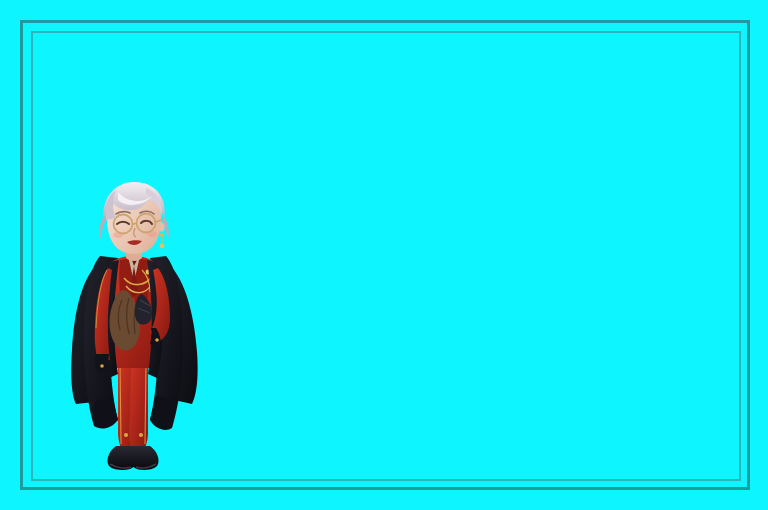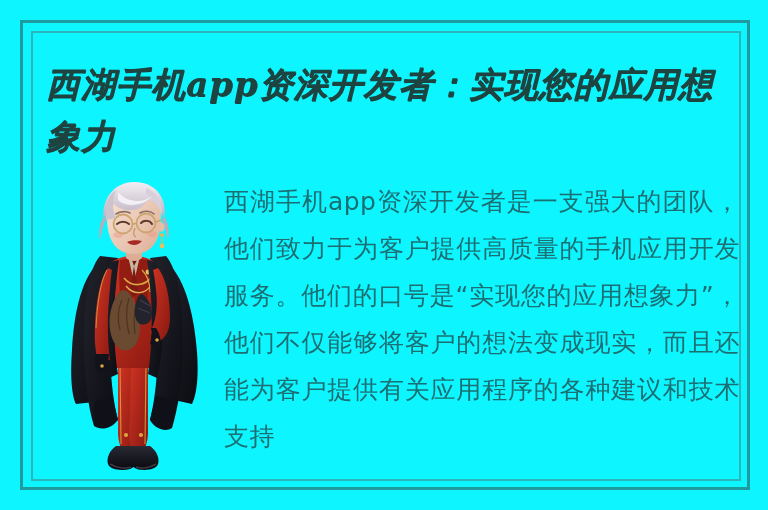--- a/index.html
+++ b/index.html
@@ -71,21 +71,20 @@
   .character svg { display:block; width:100%; height:100%; }
 </style>
 </head>
 <body>
 
 <div id="poster">
 
   <div class="frame-outer"></div>
   <div class="frame-inner"></div>
 
-  <div class="title">西湖手机app资深开发者：实现您的应用想象力</div>
 
   <div class="character">
     <svg viewBox="0 0 150 296" xmlns="http://www.w3.org/2000/svg" aria-hidden="true">
       <defs>
         <linearGradient id="gHair" x1="0" y1="0" x2="0" y2="1">
           <stop offset="0" stop-color="#f2eef3"></stop>
           <stop offset="1" stop-color="#b6aab9"></stop>
         </linearGradient>
         <linearGradient id="gSkin" x1="0" y1="0" x2="1" y2="1">
           <stop offset="0" stop-color="#fbe6d8"></stop>
@@ -221,15 +220,14 @@
                  C48 26 45 32 44 40 Z" fill="url(#gHair)"></path>
         <path d="M46 38 C44 24 48 14 56 8 C52 18 52 28 56 36 Z" fill="#cdc3cf"></path>
         <path d="M86 6 C96 10 103 20 102 34 C99 24 94 16 86 12 Z" fill="#d8cfda"></path>
         <path d="M58 10 C66 20 82 22 92 14 C84 24 66 26 58 18 Z" fill="#fbf8fc" opacity="0.8"></path>
         <path d="M44 34 C40 40 38 50 40 58 C42 50 43 42 46 38 Z" fill="#b8adbb"></path>
         <path d="M104 34 C108 40 110 50 108 58 C106 50 105 42 102 38 Z" fill="#b8adbb"></path>
       </g>
     </svg>
   </div>
 
-  <div class="body-copy">西湖手机app资深开发者是一支强大的团队，他们致力于为客户提供高质量的手机应用开发服务。他们的口号是“实现您的应用想象力”，他们不仅能够将客户的想法变成现实，而且还能为客户提供有关应用程序的各种建议和技术支持</div>
 
 </div>
 
 </body></html>

